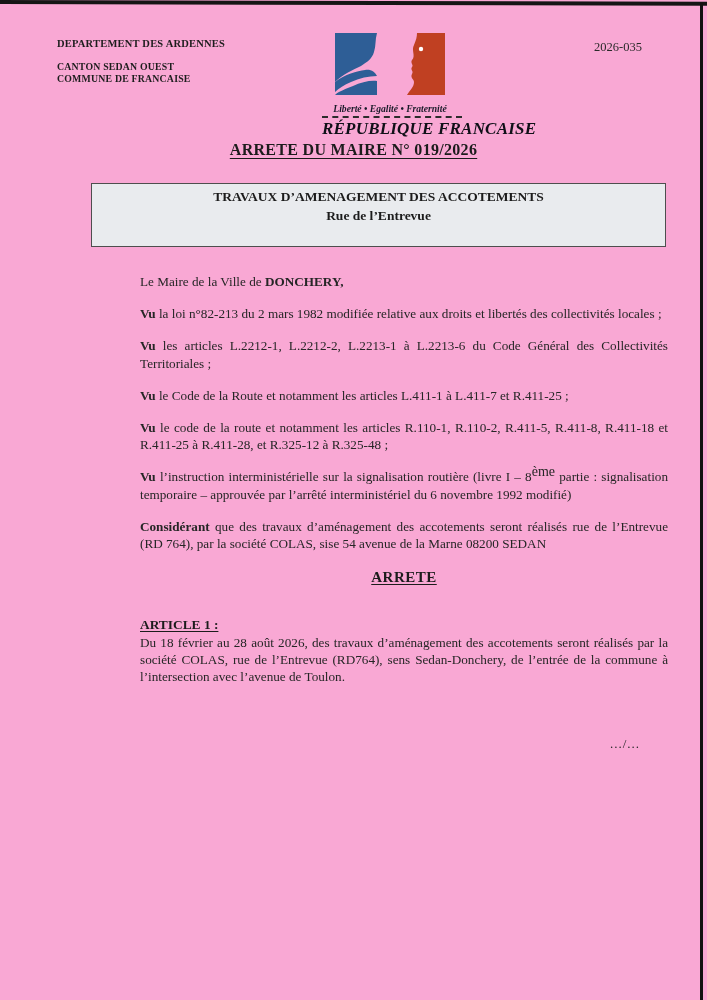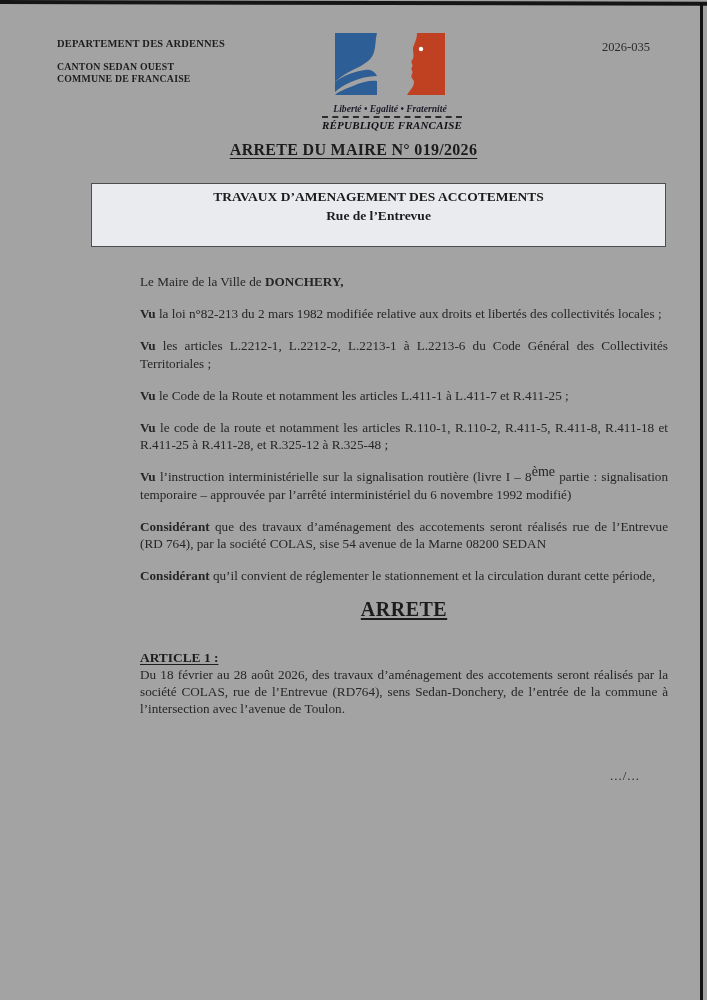--- a/index.html
+++ b/index.html
@@ -4,50 +4,50 @@
 <style>
   html, body { margin:0; padding:0; }
   body {
     width:707px; height:1000px;
     background:#ffffff;
     font-family:"Liberation Serif", serif;
     color:#242424;
   }
   .page {
     position:relative; width:707px; height:1000px;
-    background:#a3a3a3; overflow:hidden;
+    background:#f9a8d4; overflow:hidden;
   }
   
   .scan-top-edge {
     position:absolute; top:0; left:0; width:707px; height:4px;
     background:#151515; transform:skewY(0.15deg); transform-origin:left top;
   }
   .scan-right-edge {
     position:absolute; top:3px; right:4px; width:3px; height:997px;
     background:#121212;
   }
   
   .header { position:absolute; top:0; left:0; width:707px; height:140px; }
   .admin-block {
     position:absolute; left:57px; top:38px;
     font-weight:bold; font-size:10.5px; letter-spacing:0.2px; color:#1d1d1d;
   }
   .admin-dept { margin-bottom:12px; }
   .admin-line { font-size:9.8px; line-height:12px; }
-  .ref-number { position:absolute; left:594px; top:40px; font-size:12.5px; color:#2a2a2a;margin-left:8px; }
+  .ref-number { position:absolute; left:594px; top:40px; font-size:12.5px; color:#2a2a2a; }
   .logo-block { position:absolute; left:322px; top:32px; width:136px; text-align:center; }
   .logo-motto {
     margin-top:3px; font-style:italic; font-weight:bold; font-size:9.6px; color:#1b1b2a;
     white-space:nowrap;
   }
   .logo-dashes {
     margin:2px auto 1px auto; width:140px; border-top:2px dashed #2c2c2c; height:0;
   }
   .logo-republic {
-    font-style:italic; font-weight:bold; font-size:11px; letter-spacing:0.2px; color:#101018;
+    font-style:italic; font-weight:bold; font-size:17px; letter-spacing:0.2px; color:#101018;
     white-space:nowrap;
   }
   
   .doc { padding-top:141px; }
   .main-title {
     text-align:center; font-weight:bold; font-size:16px;
     text-decoration:underline; text-underline-offset:3px; color:#1c1c1c;
     letter-spacing:0.3px;
   }
   .subject-box {
@@ -59,21 +59,21 @@
   
   .content {
     margin:26px 39px 0 140px; width:528px;
     font-size:13.2px; line-height:17.2px; text-align:justify; color:#262626;
   }
   .content p { margin:0 0 15px 0; }
   .lead { font-weight:bold; }
   .intro-bold { font-weight:bold; }
   sup { font-size:14px; line-height:0; }
   .arrete-heading {
-    text-align:center; font-weight:bold; font-size:20px;
+    text-align:center; font-weight:bold; font-size:15px;
     text-decoration:underline; text-underline-offset:2px;
     margin:17px 0 0 0; letter-spacing:0.5px; color:#1c1c1c;
   }
   .article-heading {
     font-weight:bold; font-size:13.4px; text-decoration:underline; text-underline-offset:2px;
     margin:30px 0 0 0; color:#1c1c1c;
   }
   .article-text { margin:1px 0 0 0; }
   .continuation {
     text-align:right; padding-right:28px; margin-top:50px;
@@ -135,21 +135,20 @@
       <p><b class="lead">Vu</b> <span>le Code de la Route et notamment les articles L.411-1 à L.411-7 et R.411-25 ;</span></p>
 
       <p><b class="lead">Vu</b> <span>le code de la route et notamment les articles R.110-1, R.110-2, R.411-5, R.411-8, R.411-18 et R.411-25 à R.411-28, et R.325-12 à R.325-48 ;</span></p>
 
 
       <p><b class="lead">Vu</b> <span>l’instruction interministérielle sur la signalisation routière (livre I – 8</span><sup>ème</sup><span> partie : signalisation temporaire – approuvée par l’arrêté interministériel du 6 novembre 1992 modifié)</span></p>
 
 
       <p><b class="lead">Considérant</b> <span>que des travaux d’aménagement des accotements seront réalisés rue de l’Entrevue (RD 764), par la société COLAS, sise 54 avenue de la Marne 08200 SEDAN</span></p>
 
-      <p><b class="lead">Considérant</b> <span>qu’il convient de réglementer le stationnement et la circulation durant cette période,</span></p>
 
       <div class="arrete-heading">ARRETE</div>
 
       <div class="article-heading">ARTICLE 1 :</div>
       <p class="article-text">Du 18 février au 28 août 2026, des travaux d’aménagement des accotements seront réalisés par la société COLAS, rue de l’Entrevue (RD764), sens Sedan-Donchery, de l’entrée de la commune à l’intersection avec l’avenue de Toulon.</p>
 
       <div class="continuation">.../...</div>
 
     </div>
   </div>

